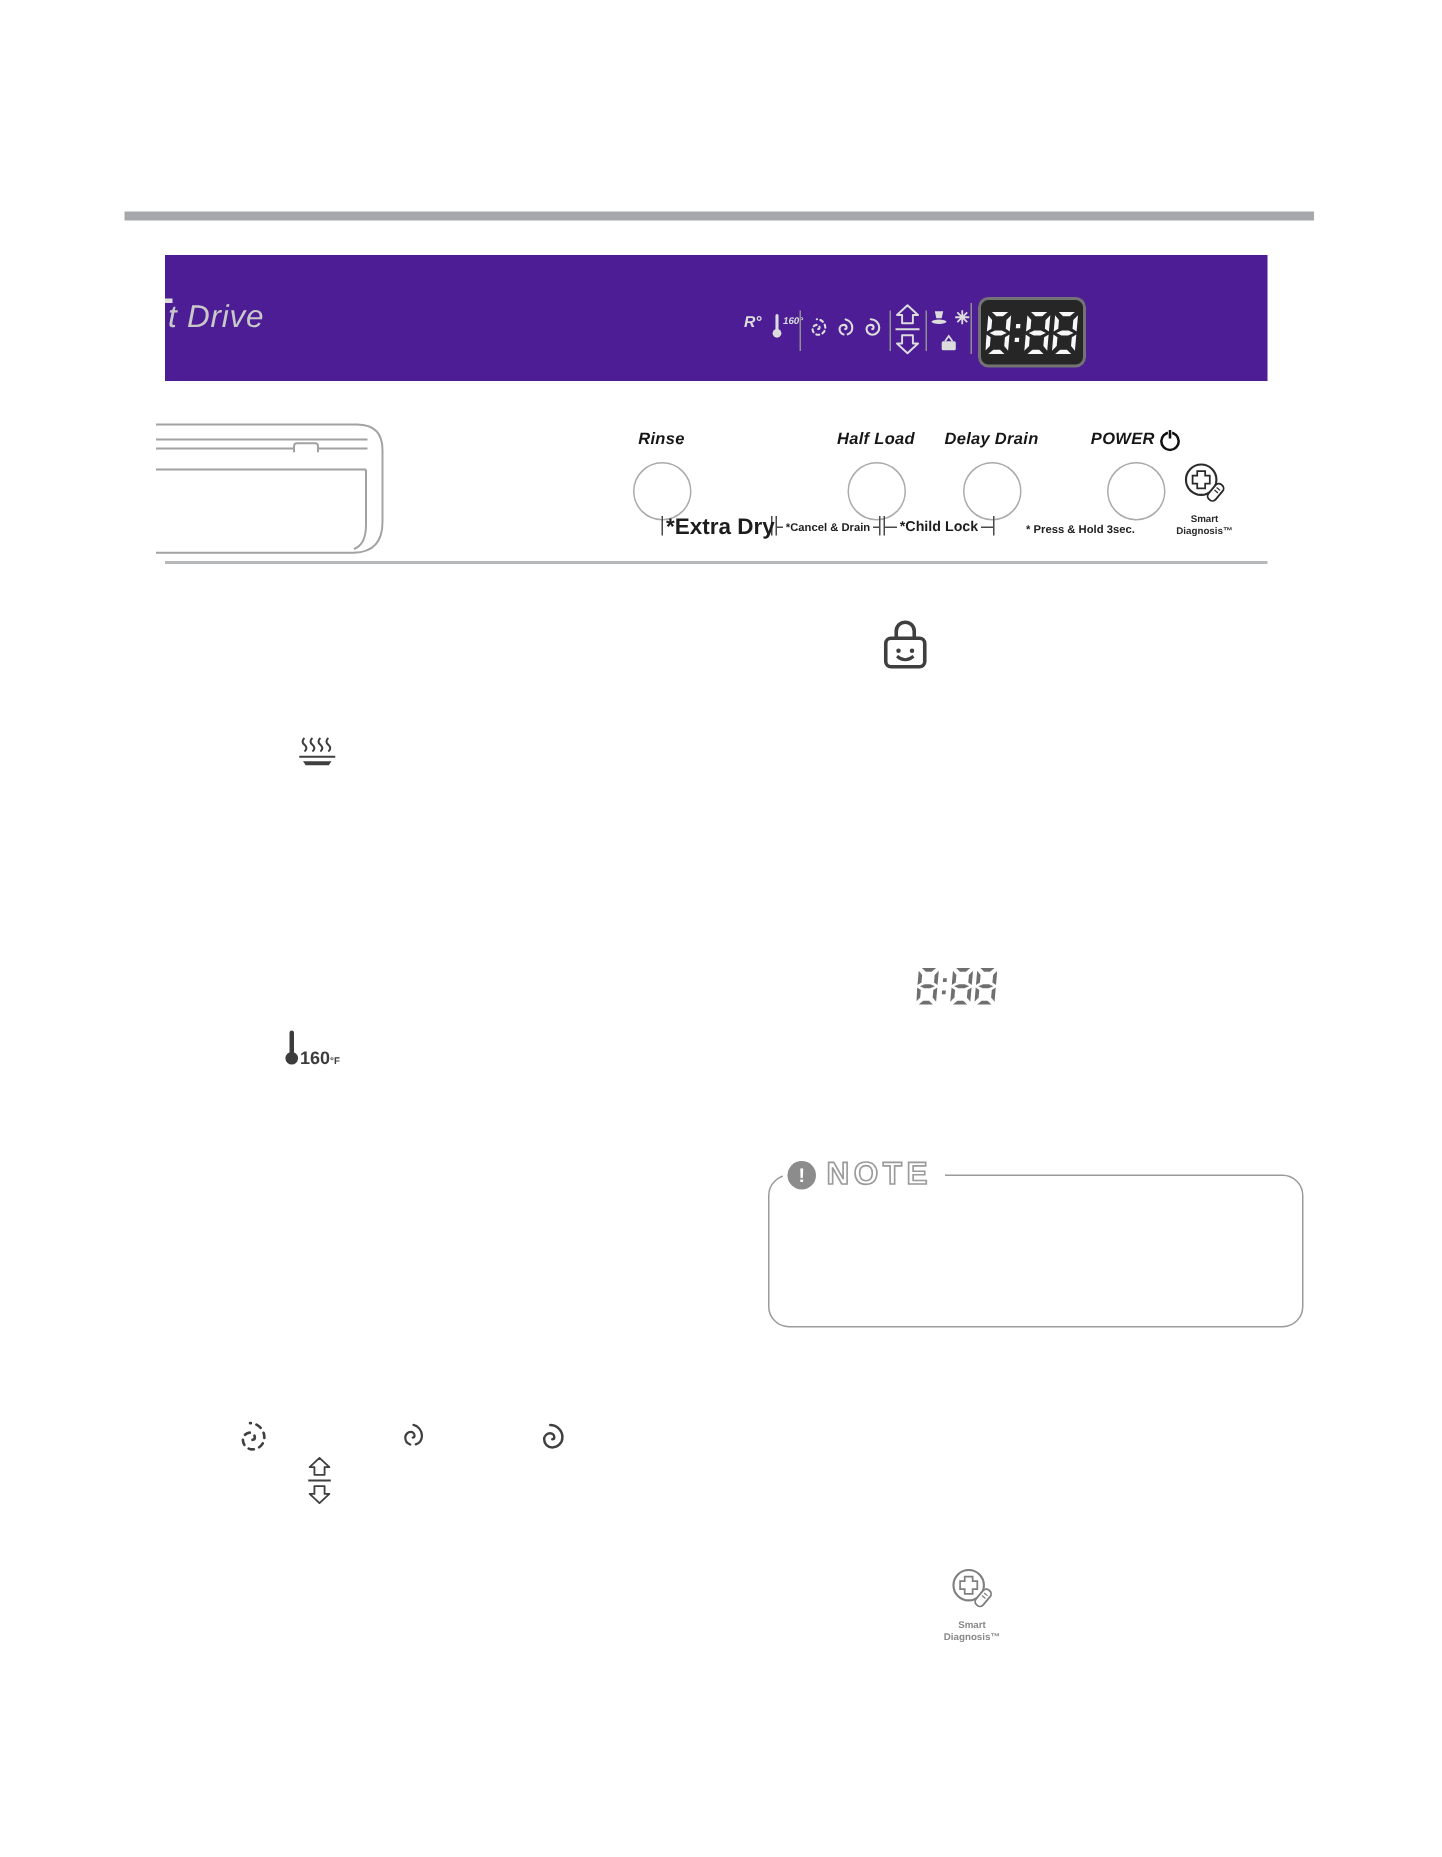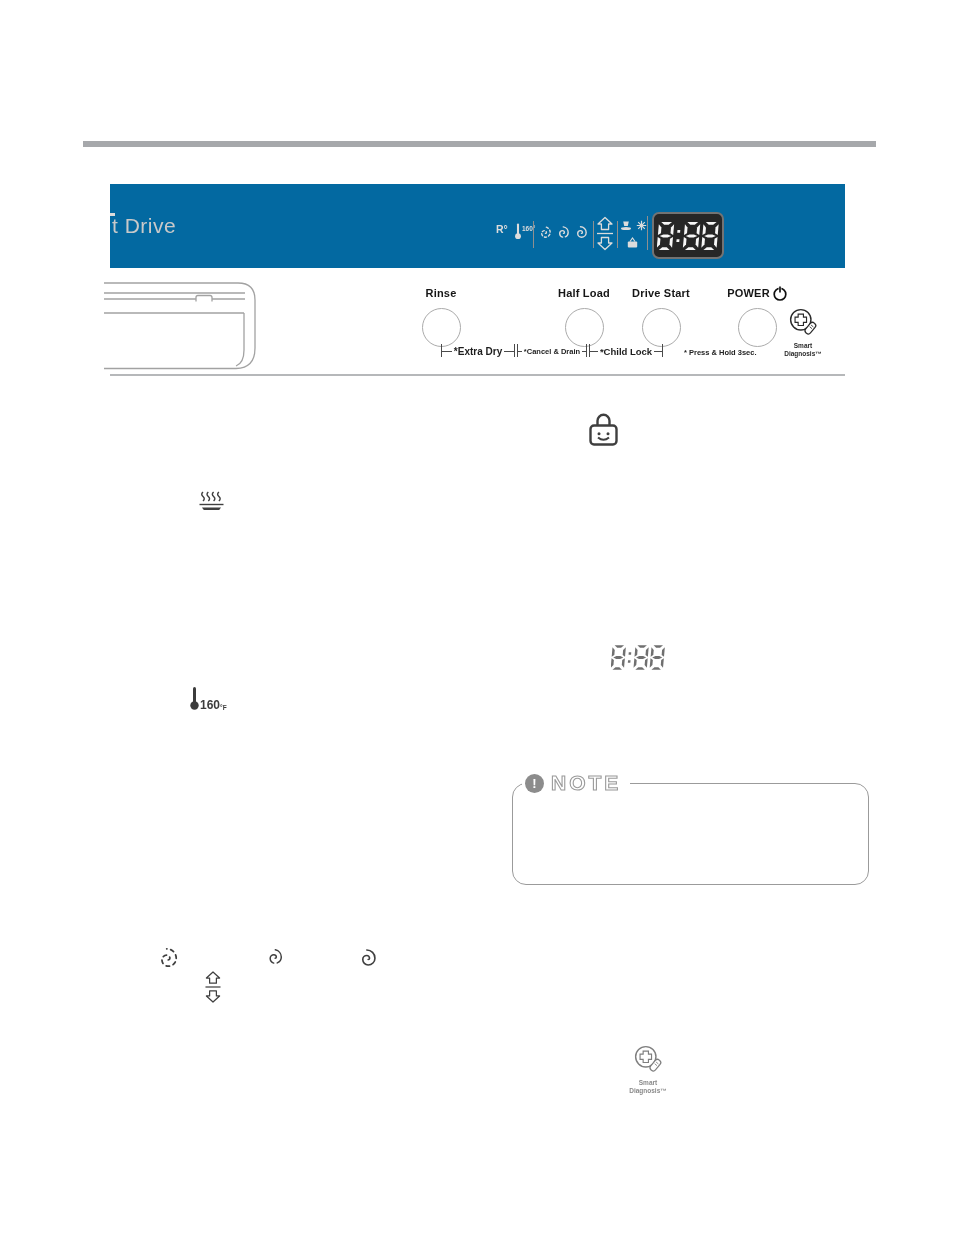--- a/index.html
+++ b/index.html
@@ -1,33 +1,33 @@
 <!DOCTYPE html>
 <html><head>
 <meta charset="utf-8">
 <style>
   html,body{margin:0;padding:0;background:#fff;}
   body{font-family:"Liberation Sans", sans-serif;}
   .page{position:relative;width:961px;height:1238px;background:#fff;overflow:hidden;}
   .abs{position:absolute;}
   .top-rule{left:83px;top:141px;width:793px;height:6px;background:#a6a8ab;}
   
-  .panel{left:110px;top:184px;width:735px;height:84px;background:#0369a1;}
+  .panel{left:110px;top:170px;width:735px;height:84px;background:#4c1d95;font-style:italic;}
   .edge-mark{left:0;top:29px;width:5px;height:3px;background:#dcdcdc;}
   .brand{left:2px;top:31px;font-size:21px;line-height:1;color:#c9c9c9;letter-spacing:.5px;white-space:nowrap;}
   .ind{color:#dcdcdc;}
   .vdiv{width:1px;background:#8f8f8f;}
   .r-ind{left:386px;top:39px;font-size:10.5px;font-weight:700;}
   .therm-ind{left:404px;top:38px;display:flex;align-items:flex-start;}
   .therm-ind .t-num{font-size:6.5px;font-weight:700;color:#dcdcdc;margin-top:3px;}
   .bezel{left:542px;top:28px;width:68px;height:43px;background:#262626;border:2px solid #737373;border-radius:7px;display:flex;align-items:center;justify-content:center;}
   
   .fig-rule{left:110px;top:374px;width:735px;height:2px;background:#b6b8ba;}
   .btn{position:absolute;width:100px;top:283px;text-align:center;}
-  .btn .lbl{font-size:11px;font-weight:700;color:#161616;letter-spacing:.2px;display:inline-flex;align-items:center;gap:3px;white-space:nowrap;}
+  .btn .lbl{font-size:11px;font-weight:700;color:#161616;letter-spacing:.2px;display:inline-flex;align-items:center;gap:3px;white-space:nowrap;font-style:italic;}
   .btn .circle{margin:7px auto 0;width:37px;height:37px;border:1.6px solid #ababab;border-radius:50%;background:#fff;}
   .bracket{position:absolute;top:344px;height:13px;border-left:1.2px solid #4a4a4a;border-right:1.2px solid #4a4a4a;display:flex;align-items:flex-end;}
   .bracket .seg{flex:1;border-bottom:1.2px solid #4a4a4a;margin-bottom:5px;}
   .bracket .blabel{font-weight:700;color:#1d1d1d;line-height:10px;padding:0 2px;white-space:nowrap;}
   .hold-hint{left:684px;top:348px;font-size:7.5px;font-weight:700;color:#222;white-space:nowrap;}
   .sdiag{text-align:center;}
   .sdiag .sd-lbl{font-size:6.5px;line-height:1.2;font-weight:700;white-space:nowrap;}
   
   .body-display{left:611px;top:645px;color:#6f6f6f;}
   .temp-body{left:189px;top:685px;display:flex;align-items:flex-end;color:#3c3c3c;}
@@ -160,21 +160,21 @@
 
   <div class="btn" style="left:391px;">
     <div class="lbl">Rinse</div>
     <div class="circle"></div>
   </div>
   <div class="btn" style="left:534px;">
     <div class="lbl">Half Load</div>
     <div class="circle"></div>
   </div>
   <div class="btn" style="left:611px;">
-    <div class="lbl">Drive Start</div>
+    <div class="lbl">Delay Drain</div>
     <div class="circle"></div>
   </div>
   <div class="btn" style="left:707px;">
     <div class="lbl">
         <span>POWER</span>
         <svg width="14" height="15" viewBox="0 0 14 15">
           <circle cx="7" cy="8.2" r="5.8" fill="none" stroke="#111" stroke-width="1.7"></circle>
           <rect x="5.6" y="0" width="2.8" height="3.6" fill="#fff"></rect>
           <line x1="7" y1="0.6" x2="7" y2="6.4" stroke="#111" stroke-width="1.7"></line>
         </svg>
@@ -187,21 +187,21 @@
         <use href="#smartdiag"></use>
       </svg>
     <div class="sd-lbl" style="color:#2a2a2a;">
       <div>Smart</div>
       <div>Diagnosis™</div>
     </div>
   </div>
 
   <div class="bracket" style="left:441px;width:72px;">
     <div class="seg"></div>
-      <div class="blabel" style="font-size:10px;">*Extra Dry</div>
+      <div class="blabel" style="font-size:15px;">*Extra Dry</div>
       <div class="seg"></div>
   </div>
   <div class="bracket" style="left:517px;width:68px;">
     <div class="seg"></div>
       <div class="blabel" style="font-size:7.5px;margin-top:12px;">*Cancel &amp; Drain</div>
       <div class="seg"></div>
   </div>
   <div class="bracket" style="left:589px;width:72px;">
     <div class="seg"></div>
       <div class="blabel" style="font-size:9.5px;">*Child Lock</div>

